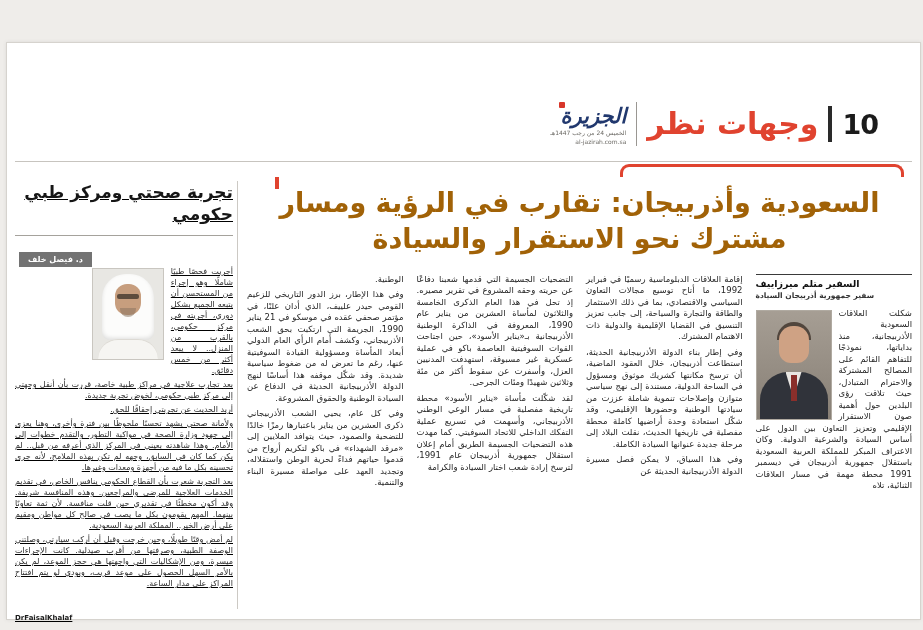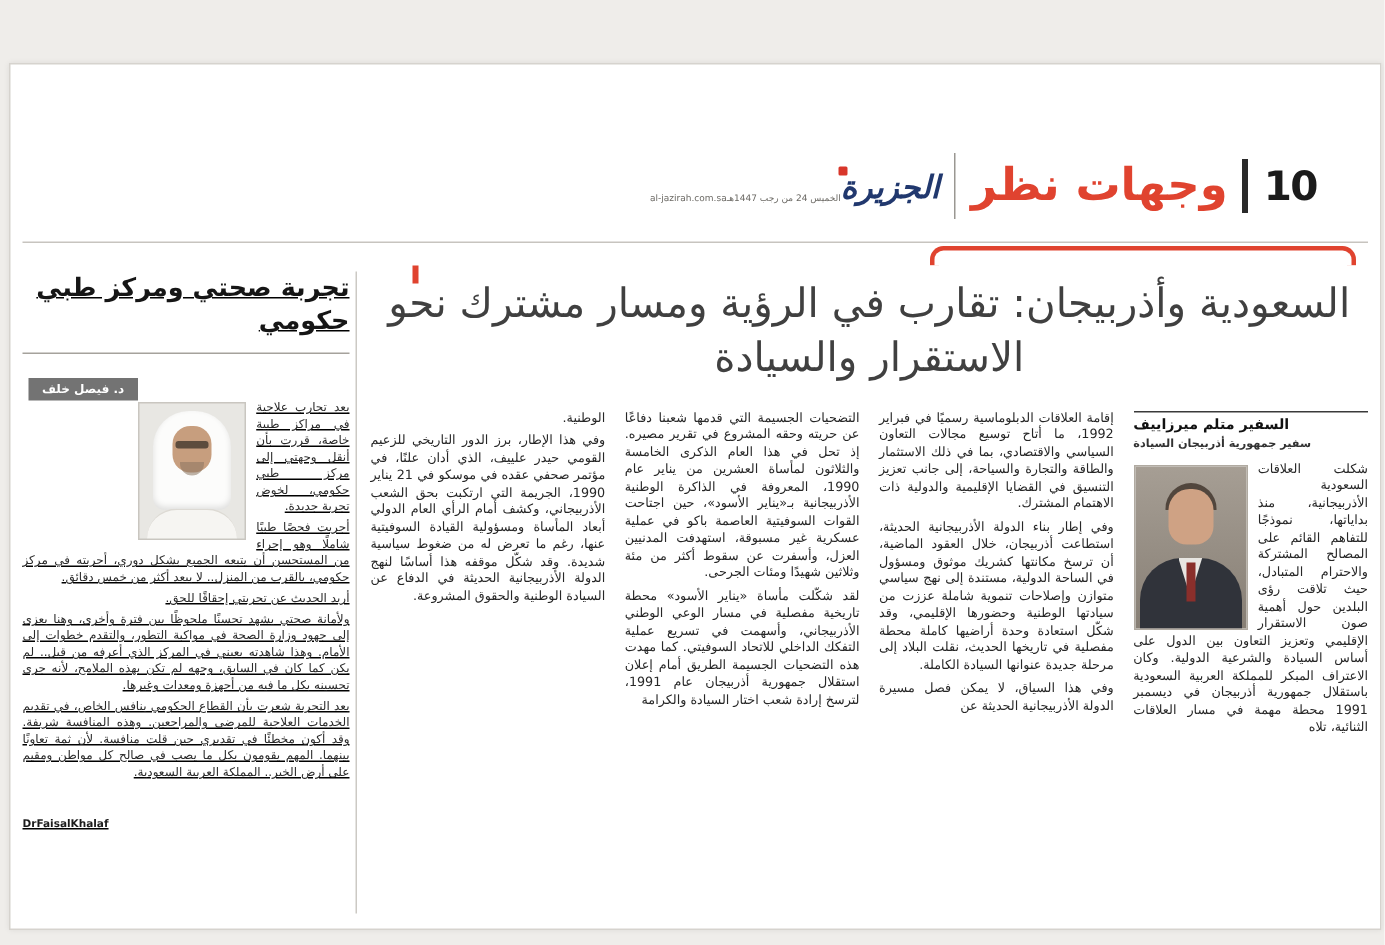--- a/index.html
+++ b/index.html
@@ -5,21 +5,21 @@
   html,body{margin:0;padding:0;}
   body{width:923px;height:630px;background:#efedea;font-family:"DejaVu Sans",sans-serif;overflow:hidden;}
   .canvas{position:relative;width:923px;height:630px;}
   .page{position:absolute;left:6px;top:42px;width:913px;height:576px;background:#ffffff;border:1px solid #d6d3ce;box-shadow:0 0 4px rgba(0,0,0,.08);}
   
   .hdr{position:absolute;top:50px;right:42px;height:62px;display:flex;direction:rtl;align-items:center;gap:10px;}
   .pagenum{font-size:27px;font-weight:bold;color:#1b1b1b;letter-spacing:-1px;}
   .vbar-thick{width:4px;height:36px;background:#2a2a2a;}
   .section-title{font-size:30px;font-weight:bold;color:#e0432f;line-height:1;}
   .vbar-thin{width:1px;height:44px;background:#9a9792;}
-  .logo-blk{display:flex;flex-direction:row;align-items:flex-end;line-height:1.1;}
+  .logo-blk{display:flex;flex-direction:column;align-items:flex-start;line-height:1.1;}
   .logo-word{font-size:21px;font-weight:bold;font-style:italic;color:#21386e;position:relative;padding-top:3px;}
   .logo-accent{position:absolute;top:0;left:-2px;width:6px;height:6px;background:#d8362a;border-radius:1px;}
   .logo-sub{font-size:6px;color:#6b6964;margin-top:2px;text-align:center;}
   .hdr-rule{position:absolute;top:118px;left:8px;right:8px;height:1px;background:#c7c4bf;}
   .red-bracket{position:absolute;top:121px;right:16px;width:278px;height:10px;border-top:3px solid #e0432f;border-left:3px solid #e0432f;border-right:3px solid #e0432f;border-radius:9px 9px 0 0;}
   
   .sidebar{position:absolute;left:8px;top:138px;width:218px;direction:rtl;text-decoration:underline;}
   .sb-title{font-size:17px;font-weight:bold;color:#161616;text-align:right;line-height:1.3;padding-bottom:10px;border-bottom:1px solid #a5a29c;}
   .sb-author{display:inline-block;background:#737373;color:#fff;font-size:8px;font-weight:bold;padding:3px 9px;margin:8px 128px 8px 0;float:left;margin:8px 0 6px 4px;}
   .sb-author-row{margin-top:8px;height:20px;}
@@ -30,21 +30,21 @@
   .auth-face{position:absolute;top:15px;left:50%;margin-left:-13px;width:26px;height:31px;background:#c79e7e;border-radius:12px;}
   .auth-glasses{position:absolute;top:25px;left:50%;margin-left:-11px;width:22px;height:5px;background:#3a3028;border-radius:2px;opacity:.75;}
   .auth-beard{position:absolute;top:39px;left:50%;margin-left:-8px;width:16px;height:9px;background:#8a7460;border-radius:0 0 8px 8px;opacity:.55;}
   .auth-body{position:absolute;bottom:0;left:50%;margin-left:-30px;width:60px;height:19px;background:#f6f5f2;border-top:1px solid #dddad4;border-radius:22px 22px 0 0;}
   .sb-sign{font-size:7px;font-weight:bold;color:#1c1c1c;direction:ltr;text-align:left;margin-top:24px;}
   
   .vdivider{position:absolute;left:230px;top:138px;height:428px;width:1px;background:#ccc9c4;}
   
   .article{position:absolute;left:240px;top:132px;width:665px;direction:rtl;}
   .red-tick{position:absolute;top:2px;left:28px;width:4px;height:12px;background:#e0432f;}
-  .headline{font-size:27px;font-weight:normal;color:#404040;text-align:center;line-height:1.35;max-width:645px;margin:10px auto 0 auto;}
+  .headline{font-size:27px;font-weight:bold;color:#a16207;text-align:center;line-height:1.35;max-width:645px;margin:10px auto 0 auto;}
   .art-body{display:flex;direction:rtl;gap:13px;margin-top:16px;}
   .col{flex:1;font-size:8.5px;line-height:11.5px;color:#272727;text-align:justify;}
   .col p{margin:0 0 4px 0;}
   .byline{border-top:1px solid #3a3a3a;padding-top:3px;margin-bottom:6px;text-align:left;}
   .byline .name{display:block;font-size:9.5px;font-weight:bold;color:#111;}
   .byline .role{display:block;font-size:7.5px;font-weight:bold;color:#333;margin-top:1px;}
   .photo-amb{float:left;width:74px;height:108px;margin:2px 7px 3px 0;background:linear-gradient(180deg,#a69e94 0%,#877f75 100%);border:1px solid #b0aaa1;position:relative;overflow:hidden;}
   .amb-hair{position:absolute;top:11px;left:50%;margin-left:-17px;width:34px;height:18px;background:#51463d;border-radius:17px 17px 0 0;}
   .amb-face{position:absolute;top:15px;left:50%;margin-left:-15px;width:30px;height:37px;background:#cfa284;border-radius:14px 14px 12px 12px;}
   .amb-suit{position:absolute;bottom:0;left:50%;margin-left:-34px;width:68px;height:47px;background:#30333a;border-radius:28px 28px 0 0;}
@@ -78,25 +78,26 @@
         <span class="sb-author">د. فيصل خلف</span>
       </div>
       <div class="sb-body flow">
         <span class="photo-auth">
           <i class="auth-ghutra"></i>
           <i class="auth-face"></i>
           <i class="auth-glasses"></i>
           <i class="auth-beard"></i>
           <i class="auth-body"></i>
         </span>
+        <p>أجريت فحصًا طبيًا شاملًا وهو إجراء من المستحسن أن يتبعه الجميع بشكل دوري، أجريته في مركز حكومي، بالقرب من المنزل.. لا يبعد أكثر من خمس دقائق.</p>
         <p>بعد تجارب علاجية في مراكز طبية خاصة، قررت بأن أنقل وجهتي إلى مركز طبي حكومي، لخوض تجربة جديدة.</p>
-        <p>أجريت فحصًا طبيًا شاملًا وهو إجراء من المستحسن أن يتبعه الجميع بشكل دوري، أجريته في مركز حكومي، بالقرب من المنزل.. لا يبعد أكثر من خمس دقائق.</p>
         <p>أريد الحديث عن تجربتي إحقاقًا للحق.</p>
         <p>ولأمانة صحتي يشهد تحسنًا ملحوظًا بين فترة وأخرى، وهنا يعزى إلى جهود وزارة الصحة في مواكبة التطور، والتقدم خطوات إلى الأمام. وهذا شاهدته بعيني في المركز الذي أعرفه من قبل.. لم يكن كما كان في السابق، وجهه لم تكن بهذه الملامح، لأنه جرى تحسينه بكل ما فيه من أجهزة ومعدات وغيرها.</p>
         <p>بعد التجربة شعرت بأن القطاع الحكومي ينافس الخاص، في تقديم الخدمات العلاجية للمرضى والمراجعين. وهذه المنافسة شريفة. وقد أكون مخطئًا في تقديري حين قلت منافسة. لأن ثمة تعاونًا بينهما. المهم يقومون بكل ما يصب في صالح كل مواطن ومقيم على أرض الخير.. المملكة العربية السعودية.</p>
+        <p>لم أمض وقتًا طويلًا، وحين خرجت وقبل أن أركب سيارتي، وصلتني الوصفة الطبية، وصرفتها من أقرب صيدلية. كانت الإجراءات ميسرة، ومن الإشكاليات التي واجهتها هي حجز الموعد، لم يكن بالأمر السهل الحصول على موعد قريب، ويودي لو يتم افتتاح المراكز على مدار الساعة.</p>
         <div class="sb-sign">DrFaisalKhalaf</div>
       </div>
     </div>
 
     <div class="vdivider"></div>
 
     <div class="article">
       <div class="red-tick"></div>
       <h1 class="headline">السعودية وأذربيجان: تقارب في الرؤية ومسار مشترك نحو الاستقرار والسيادة</h1>
       <div class="art-body">
@@ -125,19 +126,20 @@
         </div>
 
         <div class="col">
           <p>التضحيات الجسيمة التي قدمها شعبنا دفاعًا عن حريته وحقه المشروع في تقرير مصيره. إذ تحل في هذا العام الذكرى الخامسة والثلاثون لمأساة العشرين من يناير عام 1990، المعروفة في الذاكرة الوطنية الأذربيجانية بـ«يناير الأسود»، حين اجتاحت القوات السوفيتية العاصمة باكو في عملية عسكرية غير مسبوقة، استهدفت المدنيين العزل، وأسفرت عن سقوط أكثر من مئة وثلاثين شهيدًا ومئات الجرحى.</p>
           <p>لقد شكّلت مأساة «يناير الأسود» محطة تاريخية مفصلية في مسار الوعي الوطني الأذربيجاني، وأسهمت في تسريع عملية التفكك الداخلي للاتحاد السوفيتي. كما مهدت هذه التضحيات الجسيمة الطريق أمام إعلان استقلال جمهورية أذربيجان عام 1991، لترسخ إرادة شعب اختار السيادة والكرامة</p>
         </div>
 
         <div class="col">
           <p>الوطنية.</p>
           <p>وفي هذا الإطار، برز الدور التاريخي للزعيم القومي حيدر علييف، الذي أدان علنًا، في مؤتمر صحفي عقده في موسكو في 21 يناير 1990، الجريمة التي ارتكبت بحق الشعب الأذربيجاني، وكشف أمام الرأي العام الدولي أبعاد المأساة ومسؤولية القيادة السوفيتية عنها، رغم ما تعرض له من ضغوط سياسية شديدة. وقد شكّل موقفه هذا أساسًا لنهج الدولة الأذربيجانية الحديثة في الدفاع عن السيادة الوطنية والحقوق المشروعة.</p>
+          <p>وفي كل عام، يحيي الشعب الأذربيجاني ذكرى العشرين من يناير باعتبارها رمزًا خالدًا للتضحية والصمود، حيث يتوافد الملايين إلى «مرقد الشهداء» في باكو لتكريم أرواح من قدموا حياتهم فداءً لحرية الوطن واستقلاله، وتجديد العهد على مواصلة مسيرة البناء والتنمية.</p>
         </div>
 
       </div>
     </div>
 
   </div>
 </div>
 
 </body></html>

